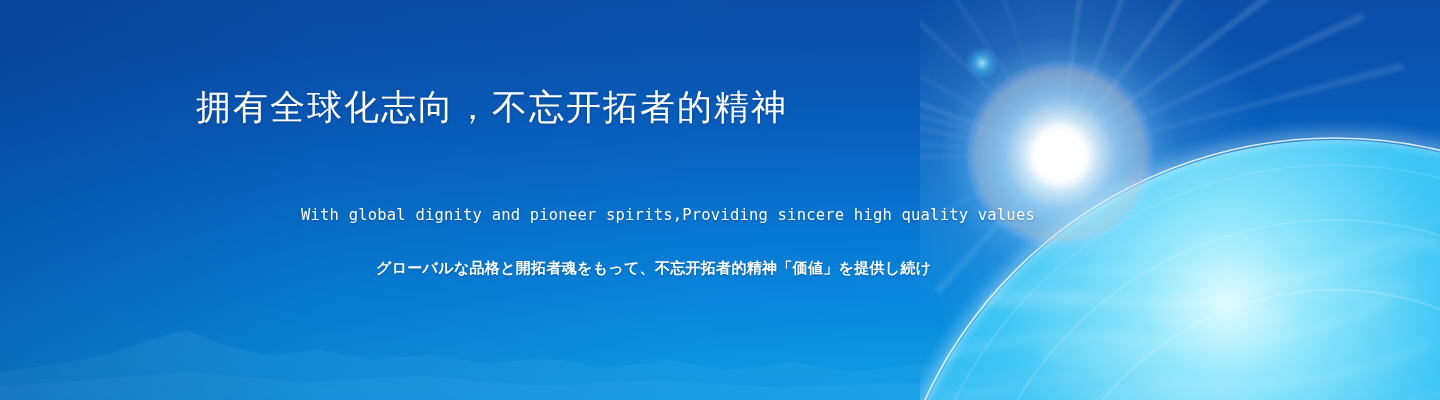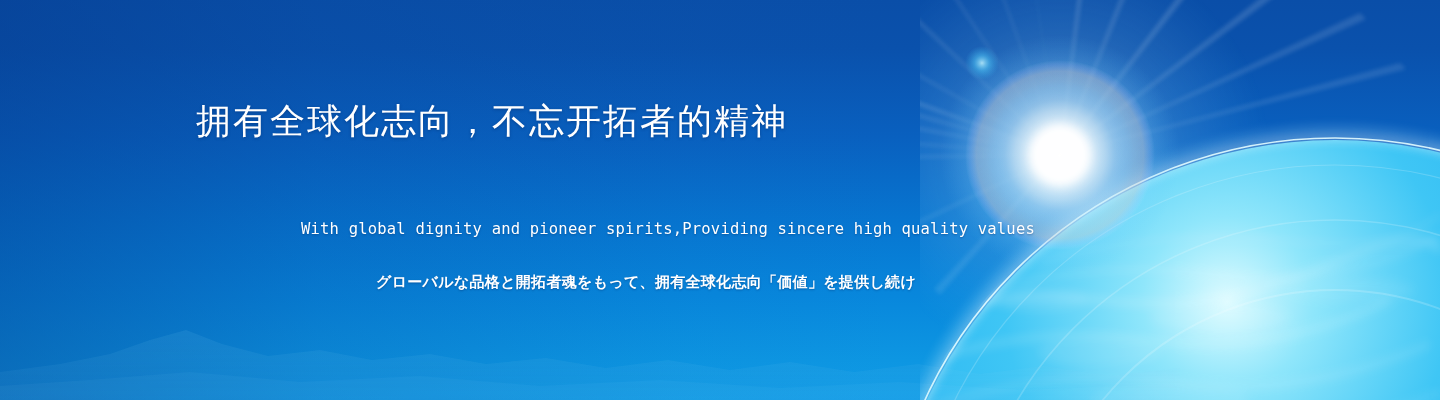--- a/index.html
+++ b/index.html
@@ -74,21 +74,21 @@
     position: absolute;
     left: 0; bottom: 0;
     width: 1180px; height: 90px;
     opacity: 0.5;
   }
   #horizon svg { display: block; }
 
   
   #copy {
     position: absolute;
-    left: 0; top: 14px;
+    left: 0; top: 0;
     width: 1000px;
     height: 296px;
     pointer-events: auto;
   }
   .cn-line {
     position: absolute;
     color: #ffffff;
     font-family: "DejaVu Serif", "Liberation Serif", serif;
     font-weight: 400;
     font-size: 35px;
@@ -342,16 +342,16 @@
                L900 72 L1020 80 L1180 74 L1180 90 L0 90 Z" fill="#a9e6fb" fill-opacity="0.10"></path>
     </svg>
   </div>
 
   <div id="copy">
     <div class="cn-line" id="cn-line-1">拥有全球化志向，不忘开拓者的精神</div>
 
 
     <div id="en-line">With global dignity and pioneer spirits,Providing sincere high quality values</div>
 
-    <div id="jp-line">グローバルな品格と開拓者魂をもって、拥有全球化志向「価値」を提供し続け</div>
+    <div id="jp-line">グローバルな品格と開拓者魂をもって、不忘开拓者的精神「価値」を提供し続け</div>
   </div>
 
 </div>
 
 </body></html>

